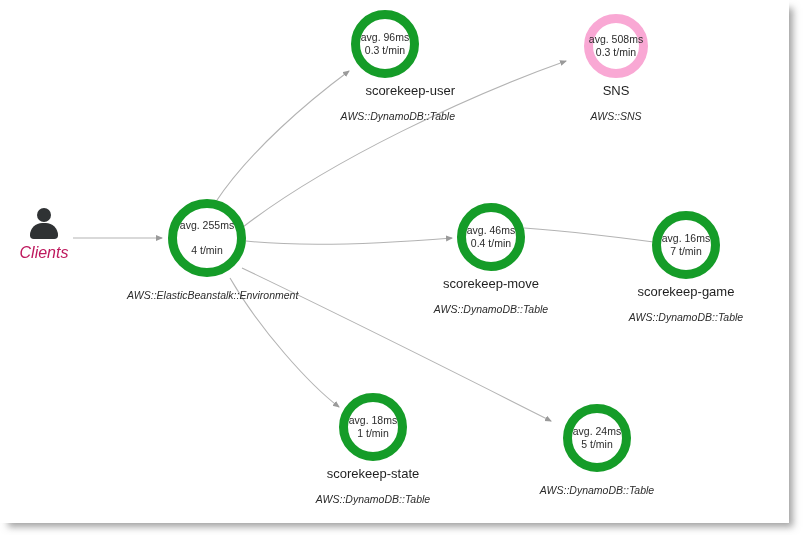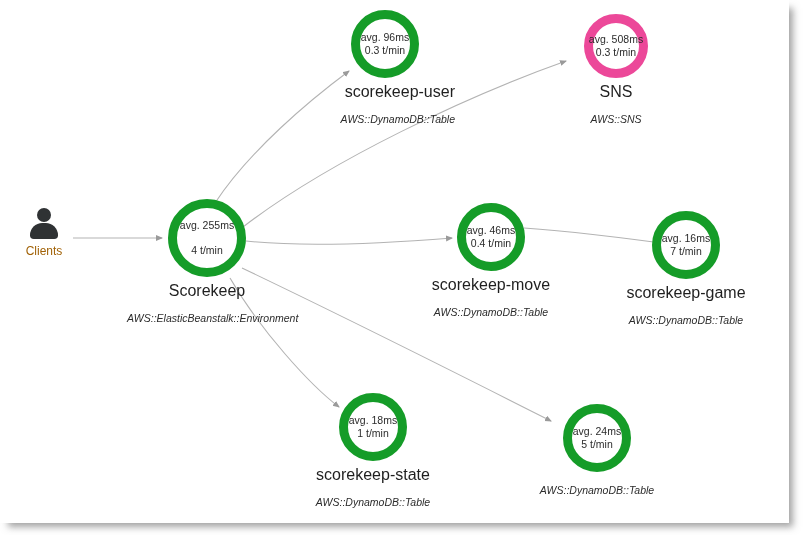--- a/index.html
+++ b/index.html
@@ -42,32 +42,32 @@
     box-sizing: border-box;
     background: #ffffff;
     display: flex;
     flex-direction: column;
     align-items: center;
     justify-content: center;
     margin: 0 auto;
   }
 
   .ring-ok { border: 9px solid #159c28; }
-  .ring-error { border: 9px solid #ec4899; }
+  .ring-error { border: 9px solid #f9a8d4; }
 
   .metric {
     color: #2b2b2b;
     font-size: 10.5px;
     line-height: 13px;
     white-space: nowrap;
   }
 
   .node-name {
     margin-top: 5px;
-    font-size: 16px;
+    font-size: 13px;
     color: #1f1f1f;
     white-space: nowrap;
   }
 
   .node-type {
     margin-top: 12px;
     font-size: 10.5px;
     font-style: italic;
     color: #2b2b2b;
     white-space: nowrap;
@@ -96,22 +96,23 @@
     position: absolute;
     left: 3px;
     top: 16px;
     width: 28px;
     height: 16px;
     background: #2f3234;
     border-radius: 13px 13px 4px 4px;
   }
   .clients-label {
     margin-top: 3px;
-    font-size: 12px;
-    color: #a16207;
+    font-size: 16px;
+    color: #be185d;
+    font-style: italic;
   }
 </style>
 </head>
 <body>
 
 <div id="service-map">
 
   <svg id="edge-layer" viewBox="0 0 789 523" xmlns="http://www.w3.org/2000/svg">
     <defs>
       <marker id="arrow" markerWidth="7" markerHeight="7" refX="6" refY="3" orient="auto" markerUnits="userSpaceOnUse">
@@ -135,21 +136,20 @@
       <div class="client-body"></div>
     </div>
     <div class="clients-label">Clients</div>
   </div>
 
   <div class="node" style="left: 127px; top: 199px; width: 160px;">
     <div class="ring ring-ok" style="width: 78px; height: 78px; gap: 12px;">
       <div class="metric">avg. 255ms</div>
       <div class="metric">4 t/min</div>
     </div>
-    <div class="node-name">Scorekeep</div>
     <div class="node-type">AWS::ElasticBeanstalk::Environment</div>
   </div>
 
   <div class="node" style="left: 315px; top: 10px; width: 140px; text-align: right;">
     <div class="ring ring-ok" style="width: 68px; height: 68px;">
       <div class="metric">avg. 96ms</div>
       <div class="metric">0.3 t/min</div>
     </div>
     <div class="node-name">scorekeep-user</div>
     <div class="node-type">AWS::DynamoDB::Table</div>

